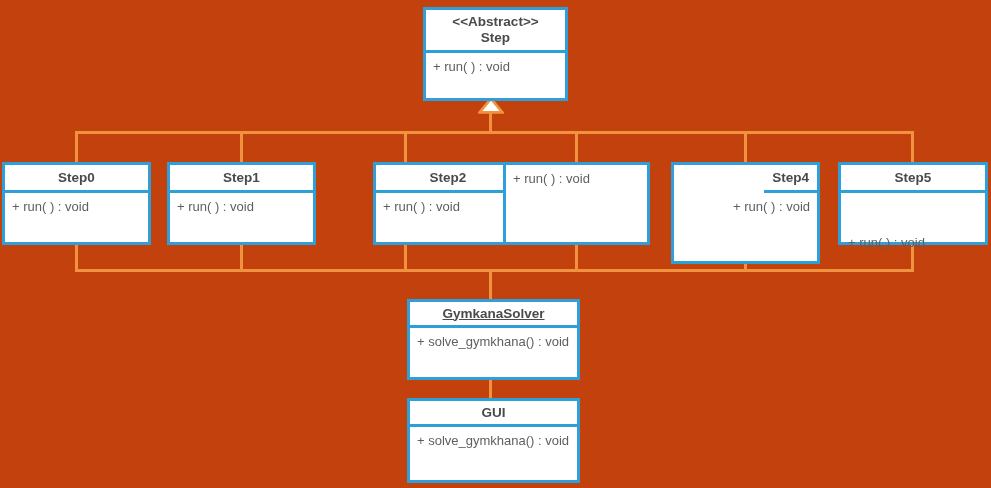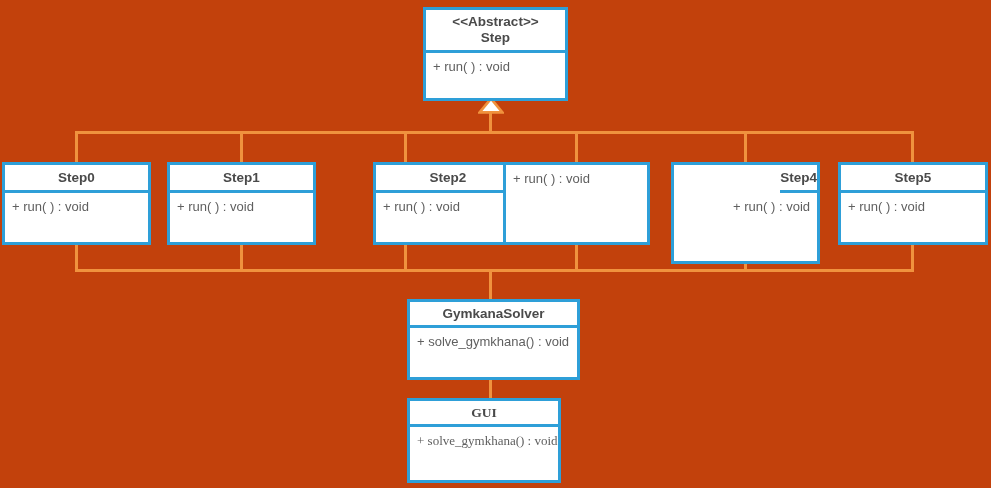--- a/index.html
+++ b/index.html
@@ -33,21 +33,21 @@
     font-weight:bold;
     color:var(--title-text);
     font-size:13.5px;
     line-height:16px;
     padding:4px 2px 4px 2px;
     flex:0 0 auto;
     display:flex;
     flex-direction:column;
     justify-content:center;
   }
-  .uml-head.single{height:28px;padding:0;justify-content:center;}
+  .uml-head.single{height:28px;padding:8px;justify-content:center;}
   .uml-body{
     flex:1 1 auto;
     color:var(--method-text);
     font-size:13px;
     line-height:16px;
     padding:6px 7px;
     text-align:left;
     white-space:nowrap;
   }
   
@@ -121,28 +121,28 @@
 
   <div class="uml-box" style="left:503px;top:162px;width:147px;height:83px;">
     <div class="uml-body">+ run( ) : void</div>
   </div>
 
   <div class="uml-box" style="left:671px;top:162px;width:149px;height:102px;align-items:flex-end;">
     <div class="uml-head single">Step4</div>
     <div class="uml-body">+ run( ) : void</div>
   </div>
 
-  <div class="uml-box" style="left:838px;top:162px;width:150px;height:83px;">
+  <div class="uml-box" style="left:838px;top:162px;width:150px;height:83px;gap:36px;">
     <div class="uml-head single">Step5</div>
     <div class="uml-body">+ run( ) : void</div>
   </div>
 
   <div class="uml-box" style="left:407px;top:299px;width:173px;height:81px;">
-    <div class="uml-head single" style="height:26px;">GymkanaSolver</div>
+    <div class="uml-head single" style="height:26px;text-decoration:underline;">GymkanaSolver</div>
     <div class="uml-body">+ solve_gymkhana() : void</div>
   </div>
 
-  <div class="uml-box" style="left:407px;top:398px;width:154px;height:85px;font-family:Liberation Serif, serif;">
+  <div class="uml-box" style="left:407px;top:398px;width:173px;height:85px;">
     <div class="uml-head single" style="height:26px;">GUI</div>
     <div class="uml-body">+ solve_gymkhana() : void</div>
   </div>
 
 </div>
 
 </body></html>

